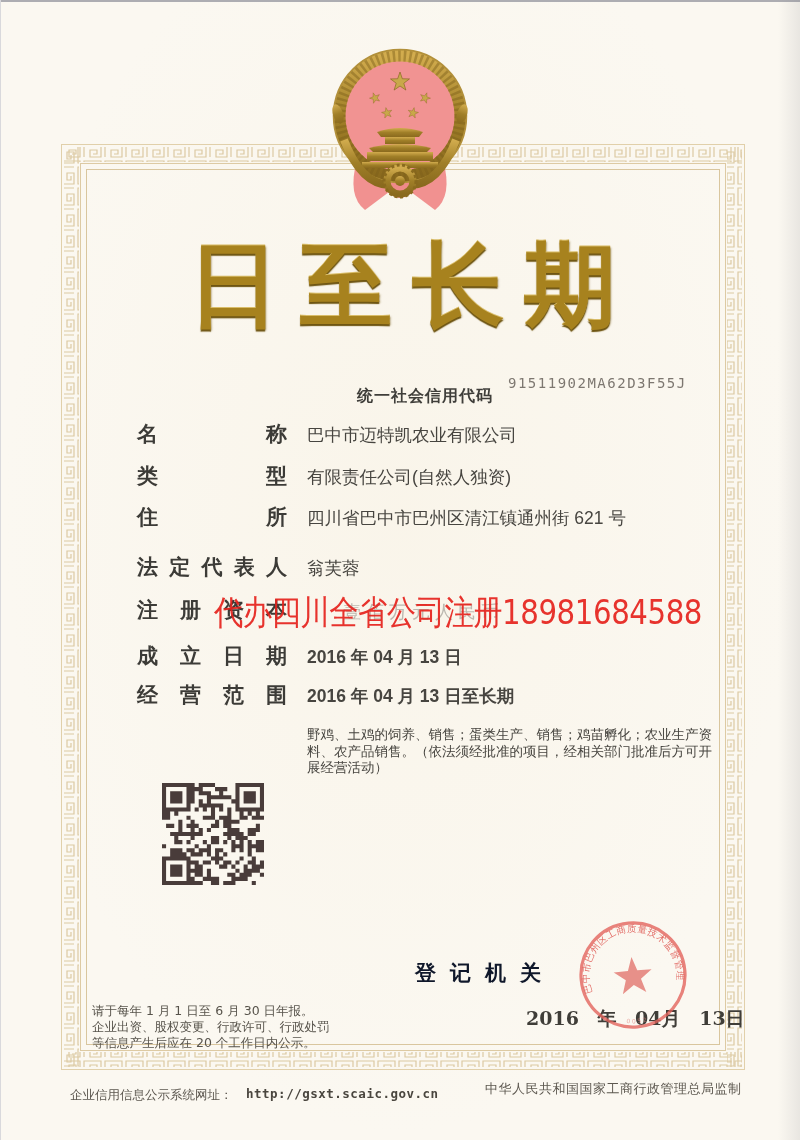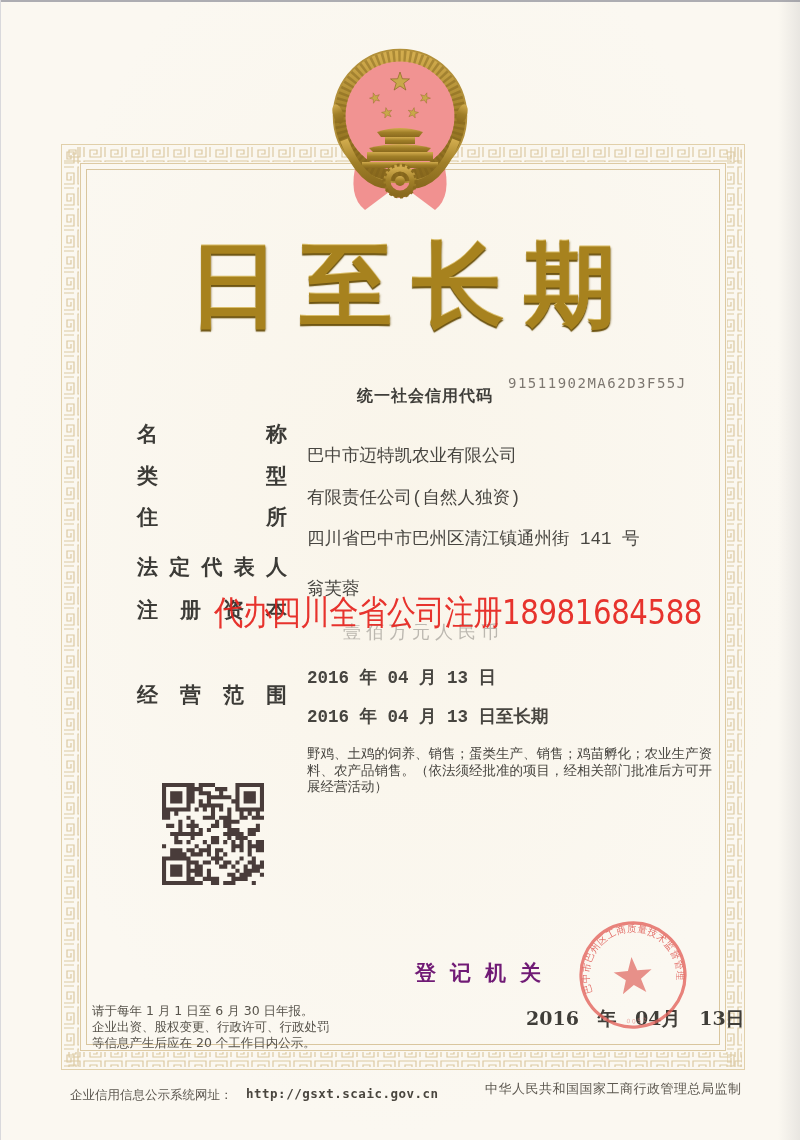--- a/index.html
+++ b/index.html
@@ -40,38 +40,38 @@
 
   
   .row{position:absolute;left:137px;width:580px;height:30px;}
   .f-label{
     position:absolute;left:0;top:0;width:150px;
     font-size:21px;font-weight:600;color:#3c3b37;
     text-align:justify;text-align-last:justify;text-justify:inter-ideograph;
   }
   .f-value{
     position:absolute;left:170px;top:3px;width:406px;
-    font-size:17.5px;color:#474540;font-family:Liberation Mono, monospace;white-space:nowrap;margin-top:20px;
+    font-size:17.5px;color:#474540;font-family:Liberation Sans, sans-serif;white-space:nowrap;
   }
   .f-value.strong{font-weight:600;}
   .f-value.scope{font-size:13.5px;line-height:16.6px;white-space:normal;top:2px;color:#46443f;}
   .f-value.faint{left:206px;top:4px;font-size:18px;letter-spacing:5px;color:#bcb8b0;}
 
   
   .watermark{
     left:214px;top:590px;font-size:34px;font-weight:500;color:#e6231d;
     letter-spacing:-.5px;white-space:nowrap;transform:scaleX(.86);transform-origin:left top;
     z-index:30;opacity:.92;
   }
 
   
   #qr{left:162px;top:783px;z-index:5;}
 
   
-  .reg-label{left:415px;top:959px;font-size:21px;font-weight:600;color:#701a75;letter-spacing:14px;white-space:nowrap;text-align:right;}
+  .reg-label{left:415px;top:959px;font-size:21px;font-weight:600;color:#0f172a;letter-spacing:14px;white-space:nowrap;text-align:right;}
   .reg-date{left:508px;top:1006px;font-size:19px;font-weight:600;color:#3f3d38;
     font-family:"DejaVu Serif",serif;word-spacing:12px;white-space:nowrap;z-index:10;margin-left:18px;}
   #seal{left:577px;top:919px;z-index:20;transform:rotate(-5deg);opacity:.88;}
 
   
   .notes{left:92px;top:1003px;font-size:12.5px;line-height:15.8px;color:#57534b;}
 
   
   .foot-label{left:70px;top:1087px;font-size:12.5px;color:#5b564e;}
   .foot-url{left:246px;top:1078px;font-size:12.5px;font-weight:bold;color:#4a463f;
@@ -155,31 +155,32 @@
 <div class="row" style="top:420px">
   <div class="f-label">名称</div>
   <div class="f-value">巴中市迈特凯农业有限公司</div>
 </div>
 <div class="row" style="top:462px">
   <div class="f-label">类型</div>
   <div class="f-value">有限责任公司(自然人独资)</div>
 </div>
 <div class="row" style="top:503px">
   <div class="f-label">住所</div>
-  <div class="f-value">四川省巴中市巴州区清江镇通州街 141 号</div>
+  <div class="f-value">四川省巴中市巴州区清江镇通州街 621 号</div>
 </div>
 <div class="row" style="top:553px">
   <div class="f-label">法定代表人</div>
   <div class="f-value">翁芙蓉</div>
 </div>
 <div class="row" style="top:596px">
   <div class="f-label">注册资本</div>
   <div class="f-value faint">壹佰万元人民币</div>
 </div>
 <div class="row" style="top:642px">
+  <div class="f-label">成立日期</div>
   <div class="f-value strong">2016 年 04 月 13 日</div>
 </div>
 <div class="row" style="top:681px">
   <div class="f-label">经营范围</div>
   <div class="f-value strong">2016 年 04 月 13 日至长期</div>
 </div>
 <div class="row" style="top:725px;height:70px">
   <div class="f-value scope">野鸡、土鸡的饲养、销售；蛋类生产、销售；鸡苗孵化；农业生产资料、农产品销售。（依法须经批准的项目，经相关部门批准后方可开展经营活动）</div>
 </div>
 

